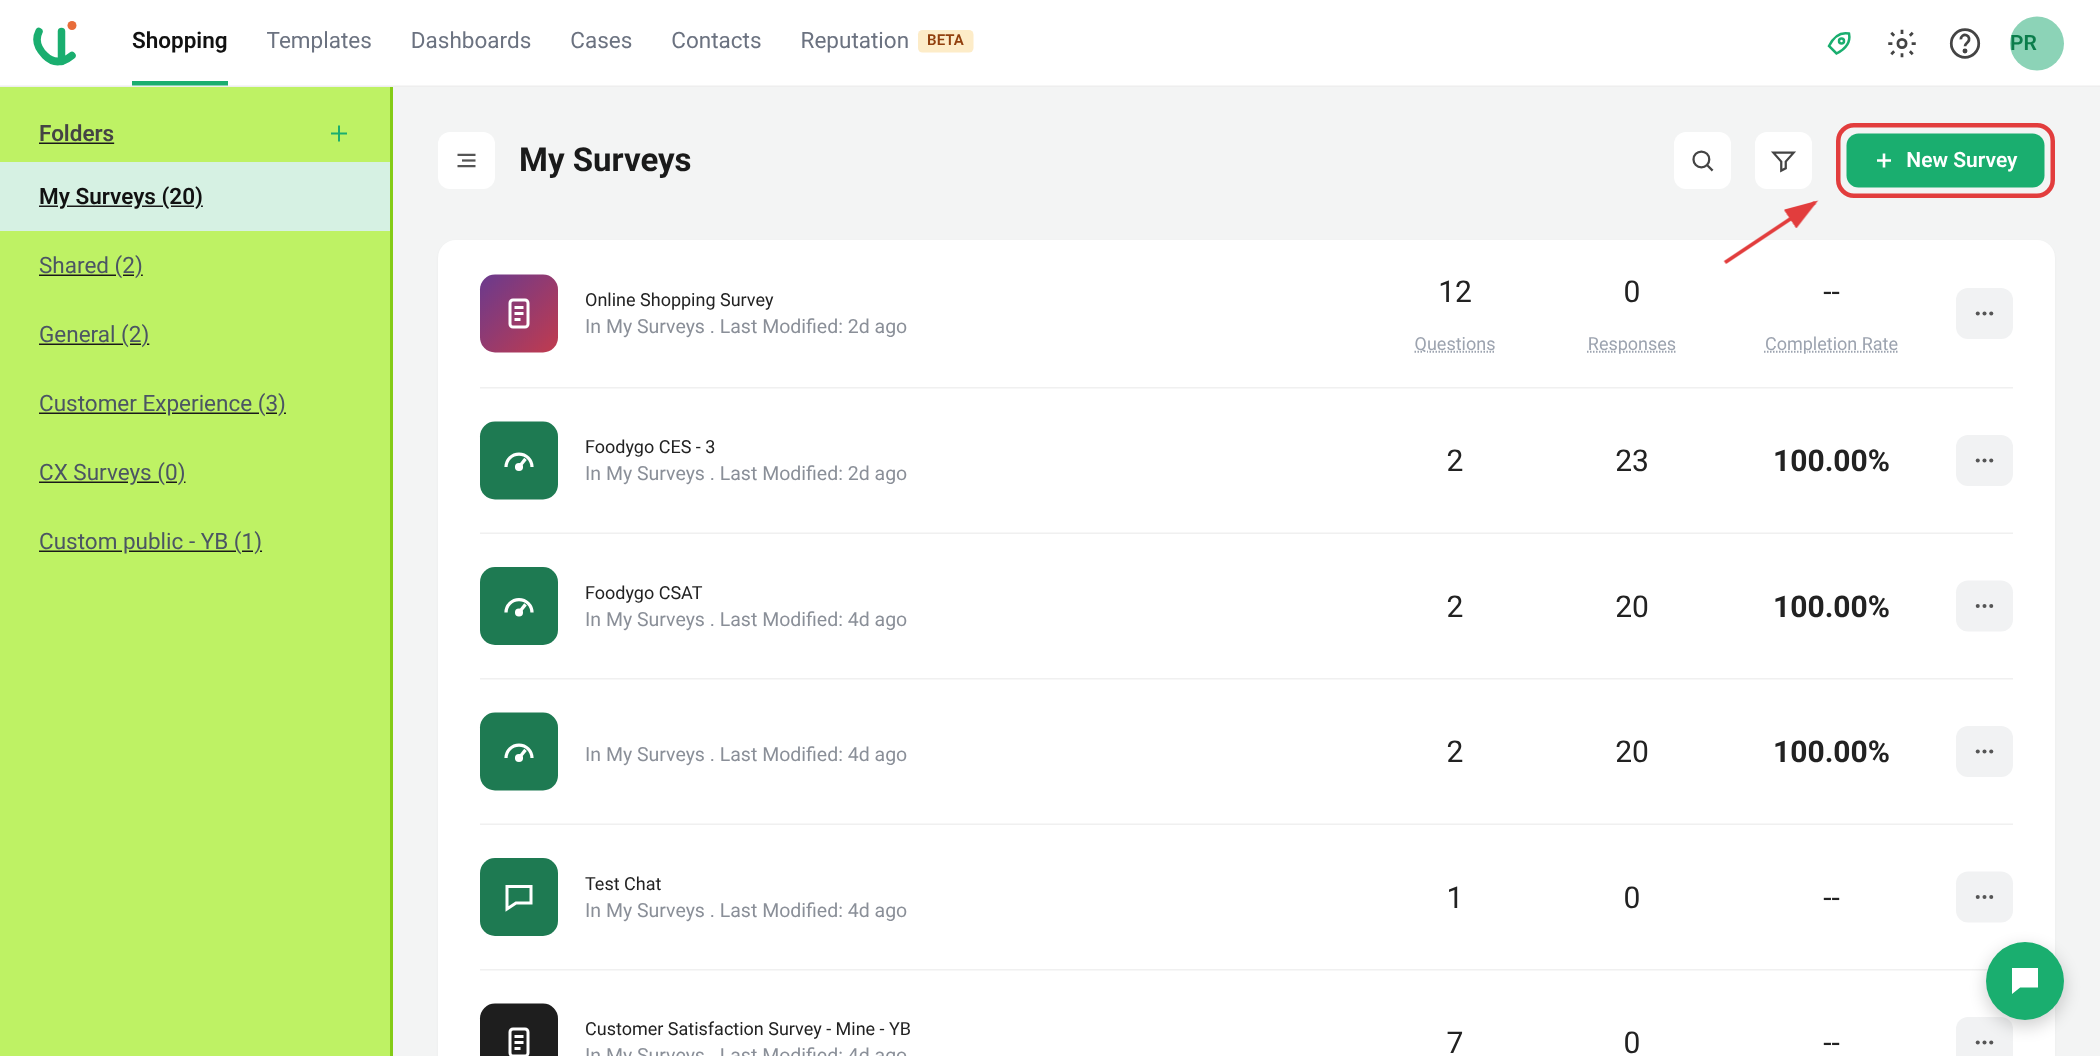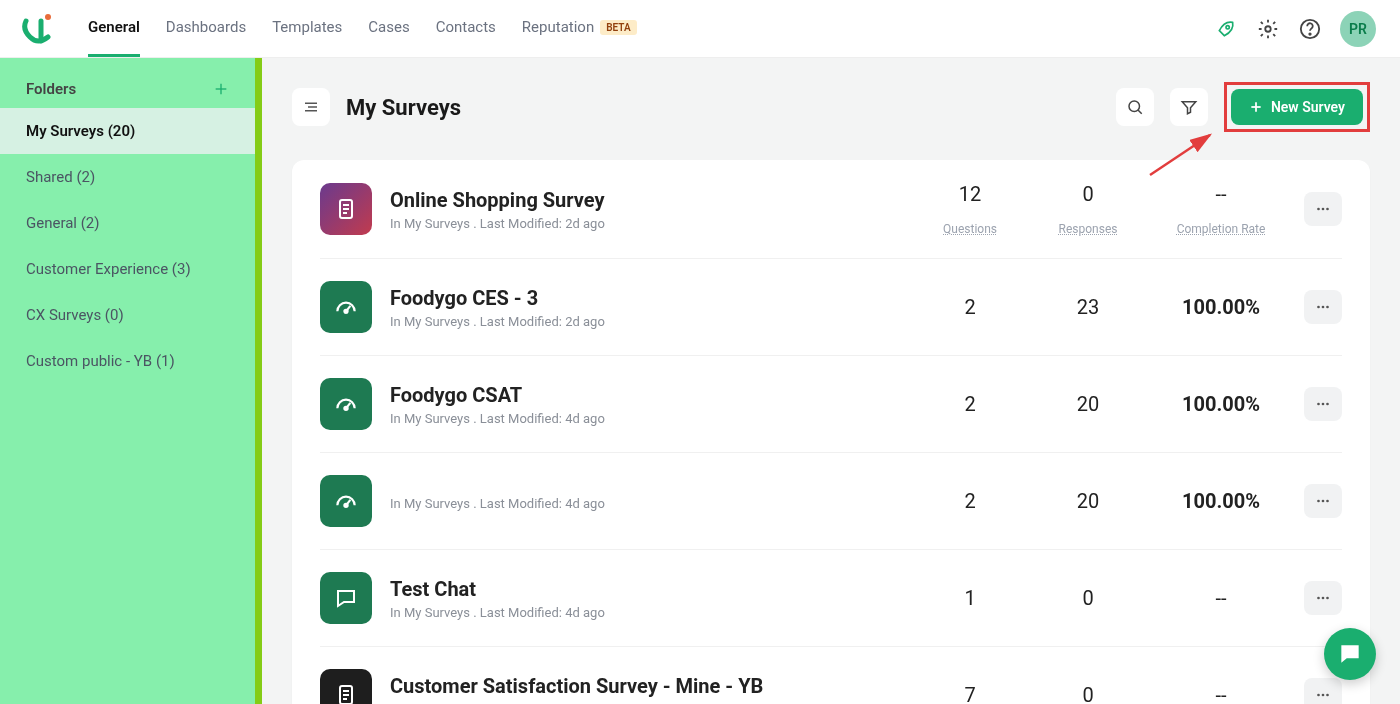--- a/index.html
+++ b/index.html
@@ -8,46 +8,46 @@
   
   .topbar { height: 58px; display: flex; align-items: center; padding: 0 24px 0 18px; border-bottom: 1px solid #eee; }
   .logo { width: 40px; height: 40px; display: flex; align-items: center; justify-content: center; margin-right: 30px; }
   .nav { display: flex; gap: 26px; align-items: center; height: 100%; }
   .nav-item { font-size: 15px; color: #6b7280; cursor: pointer; height: 100%; display: flex; align-items: center; gap: 6px; border-bottom: 3px solid transparent; }
   .nav-item.active { color: #111; font-weight: 600; border-bottom-color: #1aae6f; }
   .badge-beta { background: #fdecc8; color: #92400e; font-size: 10px; font-weight: 600; padding: 2px 6px; border-radius: 3px; }
   .spacer { flex: 1; }
   .topbar-actions { display: flex; align-items: center; gap: 18px; }
   .icon-btn { width: 24px; height: 24px; display: flex; align-items: center; justify-content: center; cursor: pointer; color: #444; }
-  .avatar { width: 36px; height: 36px; border-radius: 50%; background: #8cd3b7; color: #0a7d4b; display: flex; align-items: center; justify-content: center; font-weight: 600; font-size: 14px; cursor: pointer; }
+  .avatar { width: 36px; height: 36px; border-radius: 50%; background: #8cd3b7; color: #0a7d4b; display: flex; align-items: center; justify-content: flex-start; font-weight: 600; font-size: 14px; cursor: pointer; }
 
   
   .body { display: flex; height: calc(704px - 58px); }
-  .sidebar { width: 262px; background: #86efac; border-right: 7px solid #84cc16; padding-top: 22px; }
+  .sidebar { width: 262px; background: #bef264; border-right: 2px solid #84cc16; padding-top: 22px; text-decoration: underline; }
   .sidebar-header { display: flex; align-items: center; justify-content: space-between; padding: 0 26px 10px 26px; font-size: 15px; font-weight: 600; color: #444; }
   .folder-item { padding: 14px 26px; font-size: 15px; color: #4b5563; cursor: pointer; }
   .folder-item.active { background: #d6f1e3; color: #111; font-weight: 600; }
 
   .main { flex: 1; background: #f3f4f4; padding: 24px 30px; overflow-y: auto; }
   .page-header { display: flex; align-items: center; gap: 16px; margin-bottom: 28px; }
   .collapse-btn { width: 38px; height: 38px; border-radius: 8px; background: #fff; display: flex; align-items: center; justify-content: center; cursor: pointer; }
   .page-title { font-size: 22px; font-weight: 700; flex: 1; }
   .tool-btn { width: 38px; height: 38px; border-radius: 8px; background: #fff; display: flex; align-items: center; justify-content: center; cursor: pointer; color: #444; }
   .new-btn { background: #1aae6f; color: #fff; border-radius: 8px; padding: 10px 18px; display: flex; align-items: center; gap: 8px; font-weight: 600; font-size: 14px; cursor: pointer; }
-  .new-btn-wrap { border: 3px solid #e23d3d; border-radius: 0; padding: 4px; }
+  .new-btn-wrap { border: 3px solid #e23d3d; border-radius: 12px; padding: 4px; }
 
   .card { background: #fff; border-radius: 12px; padding: 0 28px; box-shadow: 0 1px 2px rgba(0,0,0,.04); }
 
   .row { display: flex; align-items: center; padding: 22px 0; border-bottom: 1px solid #f0f0f0; gap: 18px; }
   .row:last-child { border-bottom: none; }
   .row-icon { width: 52px; height: 52px; border-radius: 10px; display: flex; align-items: center; justify-content: center; flex-shrink: 0; }
   .row-icon.gradient { background: linear-gradient(135deg, #6a3a8e, #c13b4e); }
   .row-icon.green { background: #1e7a52; }
   .row-icon.dark { background: #1e1e1e; }
-  .row-title { font-size: 20px; font-weight: 700; color: #222; }
+  .row-title { font-size: 12px; font-weight: 400; color: #222; }
   .row-sub { font-size: 13px; color: #8a8f98; margin-top: 4px; }
   .row-info { flex: 1; min-width: 0; }
   .metric { width: 100px; text-align: center; }
   .metric.wide { width: 130px; }
   .metric-val { font-size: 20px; color: #222; }
   .metric-val.bold { font-weight: 700; }
   .metric-label { font-size: 12px; color: #9ca3af; text-decoration: underline dotted; margin-top: 16px; }
   .dots-btn { width: 38px; height: 34px; border-radius: 8px; background: #f1f2f3; display: flex; align-items: center; justify-content: center; cursor: pointer; color: #555; margin-left: auto; }
 
   .chat-fab { position: absolute; right: 24px; bottom: 24px; width: 52px; height: 52px; border-radius: 50%; background: #1aae6f; display: flex; align-items: center; justify-content: center; color: #fff; cursor: pointer; box-shadow: 0 4px 12px rgba(0,0,0,.2); }
@@ -62,27 +62,27 @@
 <div class="topbar">
   <div class="logo">
     <svg width="36" height="36" viewBox="0 0 36 36">
       <circle cx="28" cy="6" r="3" fill="#e86c3a"></circle>
       <path d="M6 10 Q2 18 10 26 Q18 34 28 26" stroke="#1aae6f" stroke-width="5" fill="none" stroke-linecap="round"></path>
       <line x1="21" y1="10" x2="21" y2="30" stroke="#1aae6f" stroke-width="5" stroke-linecap="round"></line>
     </svg>
   </div>
   <div class="nav">
     <div class="nav-item active">
-        <span>General</span>
+        <span>Shopping</span>
+      </div>
+    <div class="nav-item">
+        <span>Templates</span>
       </div>
     <div class="nav-item">
         <span>Dashboards</span>
-      </div>
-    <div class="nav-item">
-        <span>Templates</span>
       </div>
     <div class="nav-item">
         <span>Cases</span>
       </div>
     <div class="nav-item">
         <span>Contacts</span>
       </div>
     <div class="nav-item">
       <span>Reputation</span>
       <span class="badge-beta">BETA</span>

